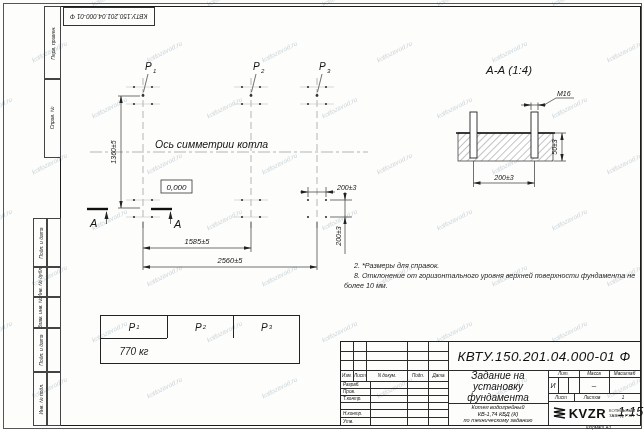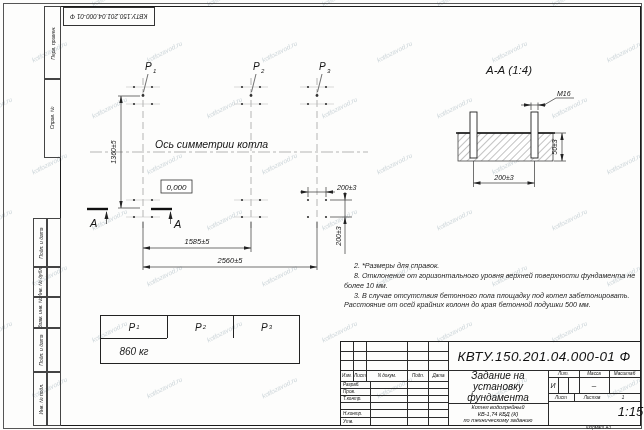--- a/index.html
+++ b/index.html
@@ -316,27 +316,26 @@
         <span class="wt-sub">1</span>
       </div>
     <div class="wt-cell">
       <span>Р</span>
         <span class="wt-sub">2</span>
       </div>
     <div class="wt-cell">
       <span>Р</span>
         <span class="wt-sub">3</span>
       </div>
-    <div class="wt-cell">860 кг</div>
+    <div class="wt-cell">770 кг</div>
   </div>
 
   <div class="notes">
     <p>2. *Размеры для справок.</p>
     <p>8. Отклонение от горизонтального уровня верхней поверхности фундамента не более 10 мм.</p>
-    <p>3. В случае отсутствия бетонного пола площадку под котел забетонировать. Расстояние от осей крайних колонн до края бетонной подушки 500 мм.</p>
   </div>
 
   <div class="tb">
 
     <div class="ln" style="left:0;top:9px;width:107px;height:1px;"></div>
     <div class="ln" style="left:0;top:18px;width:107px;height:1px;"></div>
     <div class="ln" style="left:0;top:28px;width:299px;height:1px;"></div>
     <div class="ln" style="left:0;top:39px;width:107px;height:1px;"></div>
     <div class="ln" style="left:0;top:46px;width:107px;height:1px;"></div>
     <div class="ln" style="left:0;top:53px;width:107px;height:1px;"></div>
@@ -386,17 +385,27 @@
     <div class="cell small" style="left:238px;top:28px;width:30px;height:7px;">Масса</div>
     <div class="cell small" style="left:268px;top:28px;width:31px;height:7px;">Масштаб</div>
     <div class="cell" style="left:207px;top:35px;width:10px;height:16px;font-size:7px;">И</div>
     <div class="cell" style="left:238px;top:35px;width:30px;height:16px;font-size:8px;">–</div>
     <div class="cell" style="left:268px;top:35px;width:43px;height:16px;font-size:13px;margin-top:26px;">1:15</div>
 
     <div class="cell small" style="left:207px;top:51px;width:26px;height:8px;">Лист</div>
     <div class="cell small" style="left:234px;top:51px;width:34px;height:8px;">Листов</div>
     <div class="cell small" style="left:268px;top:51px;width:28px;height:8px;">1</div>
 
+    <div class="cell logo-row" style="left:207px;top:59px;width:92px;height:24px;">
+      <svg width="13" height="15" viewBox="0 0 13 15">
+        <polyline points="1,2 12,4 1,6 12,8 1,10 12,12" fill="none" stroke="#111" stroke-width="1.6"></polyline>
+      </svg>
+      <span class="logo-kvzr">KVZR</span>
+      <span class="logo-cap">
+        <span style="display:block;">КОТЕЛЬНЫЙ</span>
+        <span style="display:block;">ЗАВОД, РЭП</span>
+      </span>
+    </div>
   </div>
 
   <div class="fmt">Формат А3</div>
 
 </div>
 
 </body></html>

